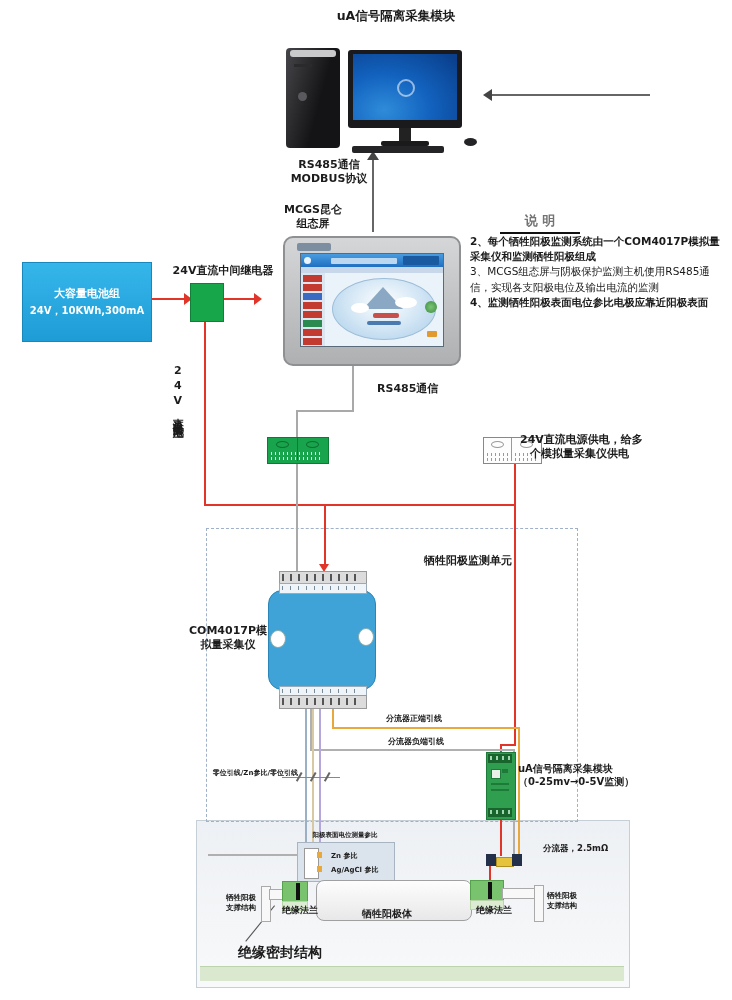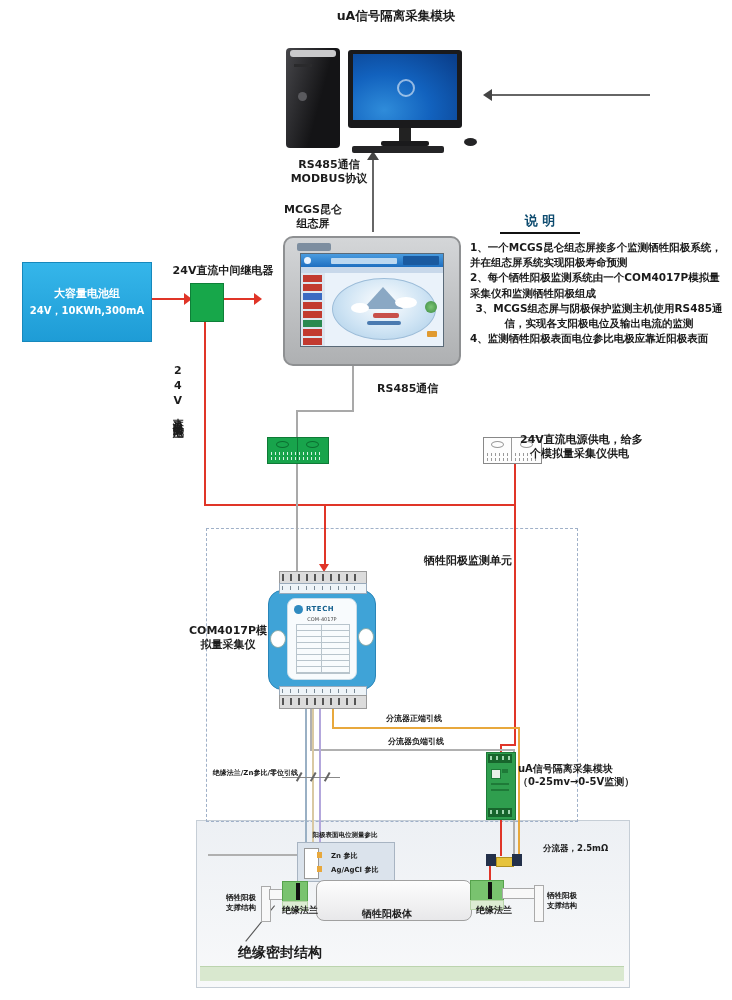--- a/index.html
+++ b/index.html
@@ -134,26 +134,20 @@
     <div class="abs" style="left:3px;top:20px;width:50px;height:3px;background:repeating-linear-gradient(90deg,#999 0 1.5px,transparent 1.5px 4px);"></div>
   </div>
 
   <div class="abs" style="left:268px;top:590px;width:106px;height:98px;background:#3fa3d7;border:1px solid #2a85b8;border-radius:14px;"></div>
   <div class="abs" style="left:279px;top:571px;width:86px;height:12px;background:#dcdcdc;border:1px solid #999;">
     <div class="abs" style="left:2px;top:2px;width:80px;height:7px;background:repeating-linear-gradient(90deg,#555 0 2px,transparent 2px 8px);"></div>
   </div>
   <div class="abs" style="left:279px;top:583px;width:86px;height:9px;background:#eef4f8;border:1px solid #9ab;">
     <div class="abs" style="left:2px;top:2px;width:80px;height:4px;background:repeating-linear-gradient(90deg,#7a8a96 0 1px,transparent 1px 8px);"></div>
   </div>
-  <div class="abs" style="left:287px;top:598px;width:68px;height:80px;background:#f8fbfd;border:1px solid #c8dce8;border-radius:8px;">
-    <div class="abs" style="left:6px;top:6px;width:9px;height:9px;border-radius:50%;background:#2e8ac0;"></div>
-    <div class="abs nw" style="left:18px;top:6px;font-size:7px;font-weight:bold;color:#15618f;letter-spacing:.5px;">RTECH</div>
-    <div class="abs ctr nw" style="left:8px;top:17px;width:52px;font-size:5px;color:#444;">COM-4017P</div>
-    <div class="abs" style="left:8px;top:25px;width:52px;height:48px;border:1px solid #b8c4cc;background:repeating-linear-gradient(180deg,transparent 0 5px,#b8c4cc 5px 6px),linear-gradient(90deg,transparent 0 24px,#b8c4cc 24px 25px,transparent 25px 100%);"></div>
-  </div>
   <div class="abs" style="left:270px;top:630px;width:14px;height:16px;background:#fff;border:1px solid #8aa;border-radius:50%;"></div>
   <div class="abs" style="left:358px;top:628px;width:14px;height:16px;background:#fff;border:1px solid #8aa;border-radius:50%;"></div>
   <div class="abs" style="left:279px;top:686px;width:86px;height:9px;background:#eef4f8;border:1px solid #9ab;">
     <div class="abs" style="left:2px;top:2px;width:80px;height:4px;background:repeating-linear-gradient(90deg,#7a8a96 0 1px,transparent 1px 8px);"></div>
   </div>
   <div class="abs" style="left:279px;top:695px;width:86px;height:12px;background:#dcdcdc;border:1px solid #999;">
     <div class="abs" style="left:2px;top:2px;width:80px;height:7px;background:repeating-linear-gradient(90deg,#555 0 2px,transparent 2px 8px);"></div>
   </div>
 
   <div class="abs" style="left:486px;top:752px;width:28px;height:66px;background:#2f9e4e;border:1px solid #1e7a38;">
@@ -219,21 +213,21 @@
   <div class="lbl nw" style="left:424px;top:554px;font-size:11px;">牺牲阳极监测单元</div>
 
   <div class="lbl ctr" style="left:188px;top:624px;width:80px;font-size:11px;">
     <div>COM4017P模</div>
     <div>拟量采集仪</div>
   </div>
 
   <div class="lbl nw" style="left:386px;top:714px;font-size:8px;">分流器正端引线</div>
   <div class="lbl nw" style="left:388px;top:737px;font-size:8px;">分流器负端引线</div>
 
-  <div class="lbl nw" style="left:203px;top:769px;width:95px;font-size:7px;text-align:right;">绝缘法兰/Zn参比/零位引线</div>
+  <div class="lbl nw" style="left:203px;top:769px;width:95px;font-size:7px;text-align:right;">零位引线/Zn参比/零位引线</div>
 
   <div class="lbl" style="left:518px;top:762px;width:140px;font-size:10px;">
     <div>uA信号隔离采集模块</div>
     <div>（0-25mv→0-5V监测）</div>
   </div>
 
   <div class="lbl nw" style="left:543px;top:843px;font-size:8.5px;">分流器，2.5mΩ</div>
 
   <div class="lbl ctr nw" style="left:294px;top:831px;width:102px;font-size:6.5px;">阳极表面电位测量参比</div>
 
@@ -244,20 +238,19 @@
   <div class="lbl nw" style="left:282px;top:905px;font-size:9px;">绝缘法兰</div>
   <div class="lbl nw" style="left:362px;top:907px;font-size:10px;">牺牲阳极体</div>
   <div class="lbl nw" style="left:476px;top:905px;font-size:9px;">绝缘法兰</div>
   <div class="lbl ctr" style="left:543px;top:891px;width:38px;font-size:7.5px;">
     <div>牺牲阳极</div>
     <div>支撑结构</div>
   </div>
   <div class="lbl nw" style="left:238px;top:943px;font-size:14px;">绝缘密封结构</div>
 
   <div class="abs" style="left:470px;top:212px;width:258px;">
-    <div class="ctr" style="width:80px;margin-left:30px;font-size:13px;font-weight:bold;border-bottom:2px solid #111;padding-bottom:2px;margin-bottom:6px;color:#0c4a6e;">说  明</div>
-    <div style="font-size:10.5px;font-weight:bold;line-height:1.45;color:#1a1a1a;">1、一个MCGS昆仑组态屏接多个监测牺牲阳极系统，并在组态屏系统实现阳极寿命预测</div>
+    <div class="ctr" style="width:80px;margin-left:30px;font-size:13px;font-weight:bold;border-bottom:2px solid #111;padding-bottom:2px;color:#737373;">说  明</div>
     <div style="font-size:10.5px;font-weight:bold;line-height:1.45;color:#1a1a1a;">2、每个牺牲阳极监测系统由一个COM4017P模拟量采集仪和监测牺牲阳极组成</div>
-    <div style="font-size:10.5px;font-weight:bold;line-height:1.45;color:#1a1a1a;text-align:center;">3、MCGS组态屏与阴极保护监测主机使用RS485通信，实现各支阳极电位及输出电流的监测</div>
+    <div style="font-size:10.5px;font-weight:normal;line-height:1.45;color:#1a1a1a;">3、MCGS组态屏与阴极保护监测主机使用RS485通信，实现各支阳极电位及输出电流的监测</div>
     <div style="font-size:10.5px;font-weight:bold;line-height:1.45;color:#1a1a1a;">4、监测牺牲阳极表面电位参比电极应靠近阳极表面</div>
   </div>
 
 </div>
 
 </body></html>

